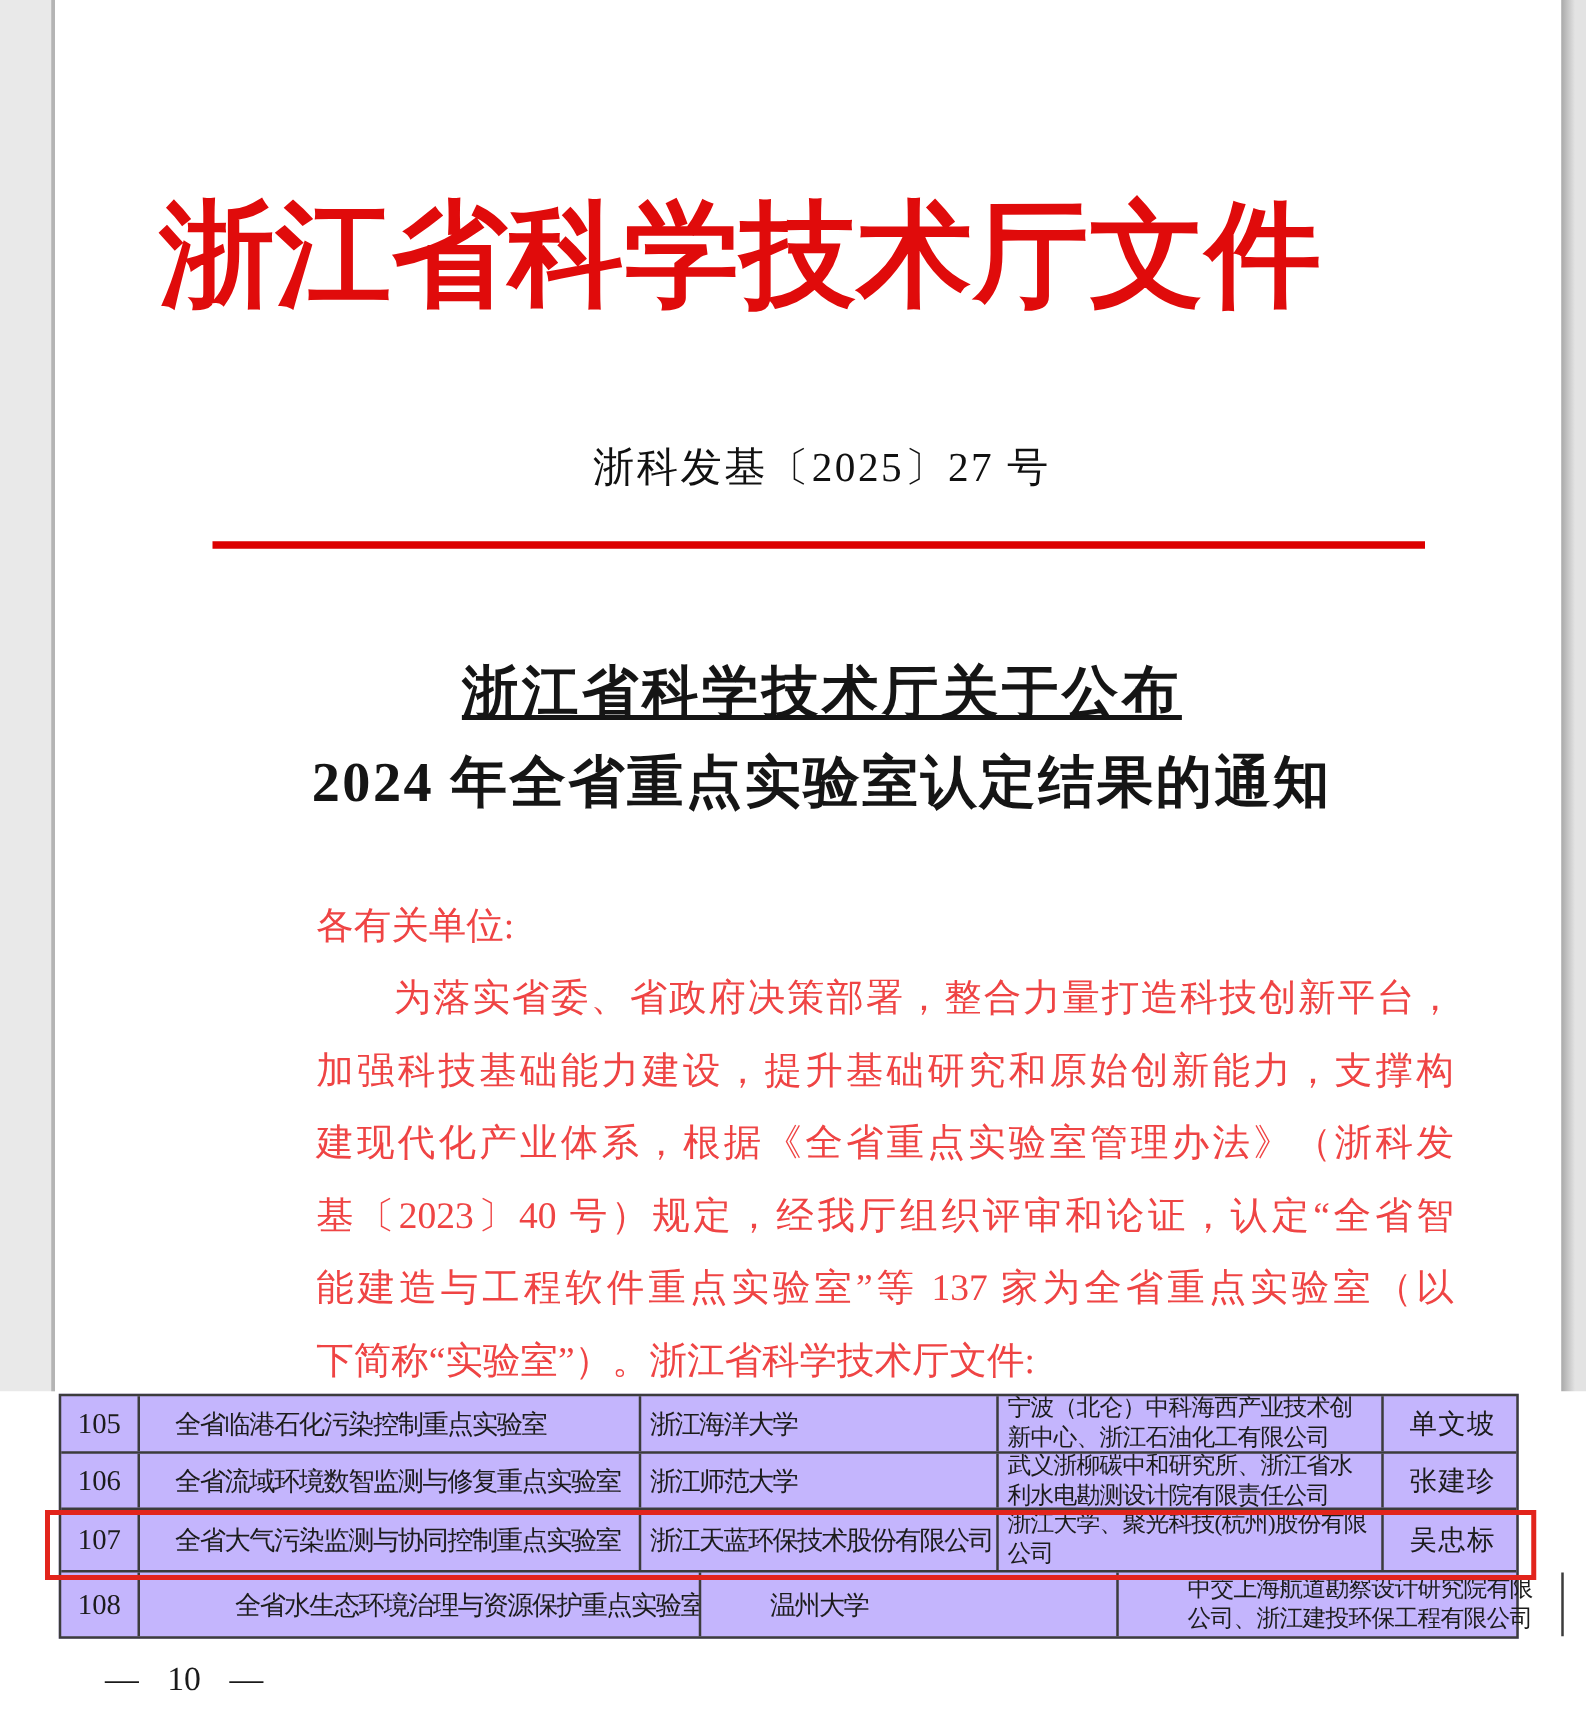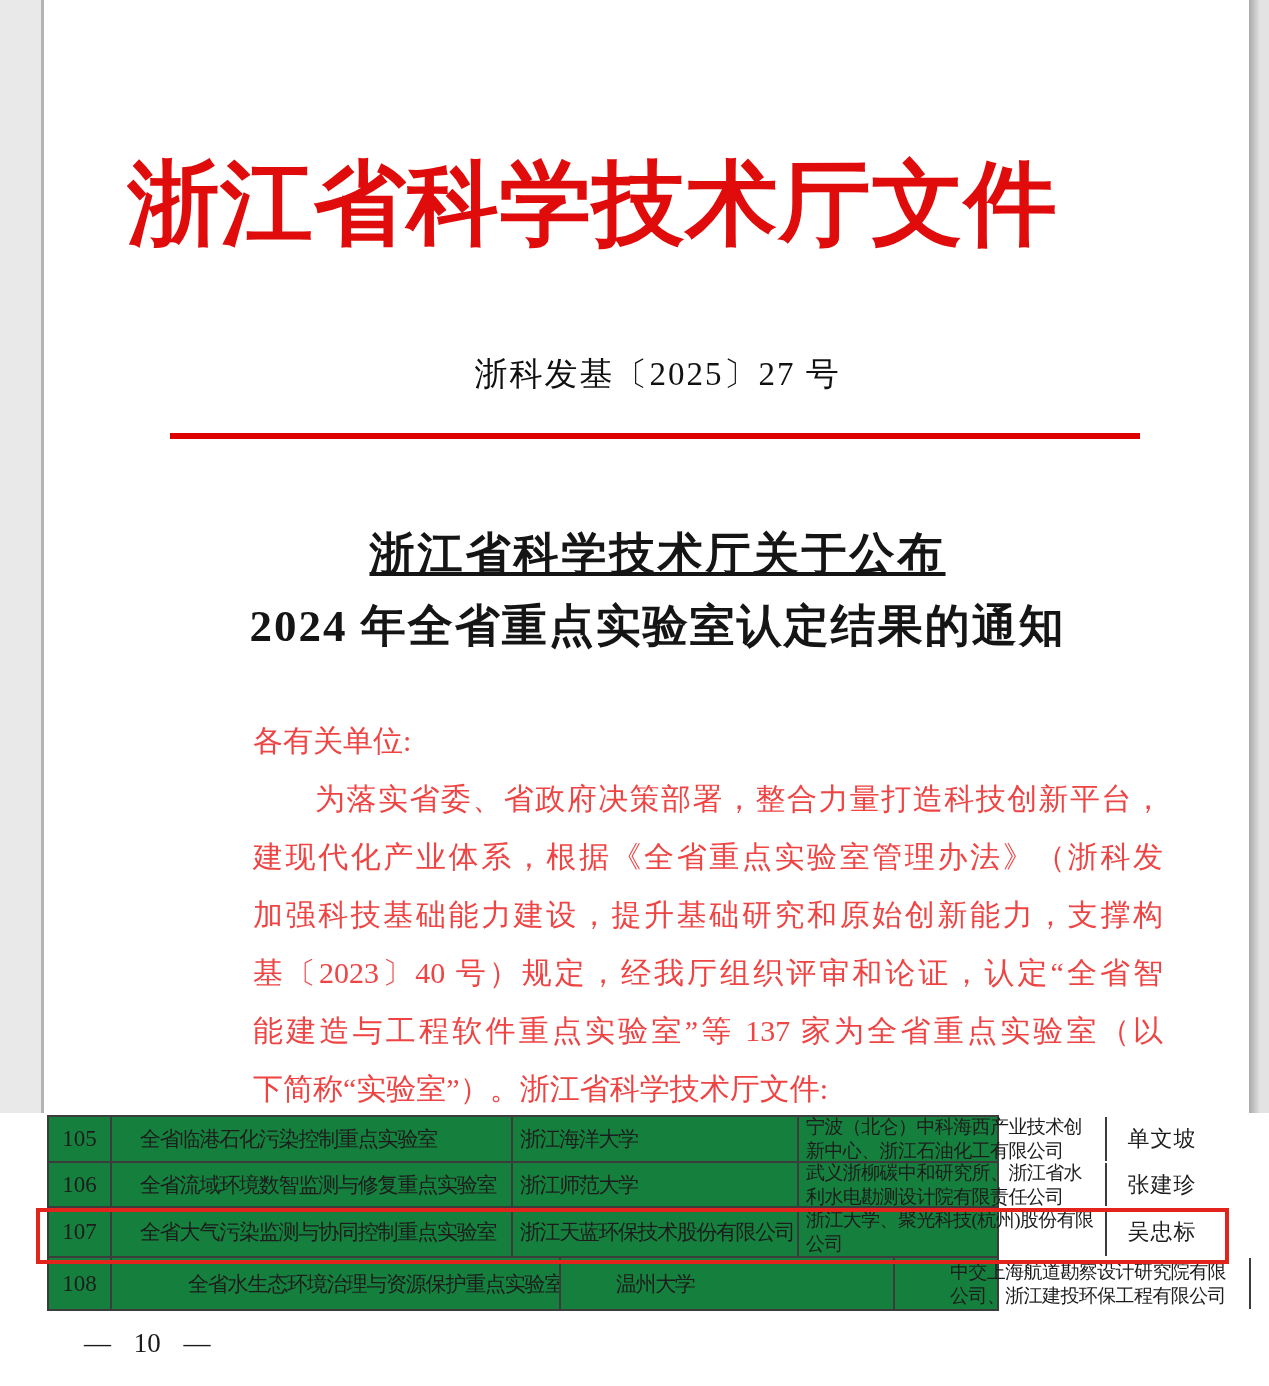--- a/index.html
+++ b/index.html
@@ -37,22 +37,22 @@
   }
 
   
   .doc-body { position: absolute; left: 205px; top: 712px; width: 910px; font-size: 30px; color: #ef4444; margin-left: 48px; }
   .doc-body .line { height: 58px; line-height: 58px; white-space: nowrap; }
   .doc-body .line.just { text-align: justify; text-align-last: justify; }
   .doc-body .line.indent { text-indent: 62px; }
 
   
   .result-table {
-    position: absolute; left: 47px; top: 1115px; width: 952px;
-    border: 2px solid #3c3c3c; background: #15803d; font-size: 22px; color: #1c1c1c;
+    position: absolute; left: 47px; top: 1115px; width: 1168px;
+    border: 2px solid #3c3c3c; background: #c4b5fd; font-size: 22px; color: #1c1c1c;
   }
   .trow { display: grid; grid-template-columns: 63px 401px 286px 308px 110px; border-bottom: 2px solid #3c3c3c; }
   .trow:last-child { border-bottom: none; }
   .trow.r1 { height: 46px; }
   .trow.r2 { height: 45px; }
   .trow.r3 { height: 50px; }
   .trow.r4 { height: 51px; gap: 48px; }
   .tc { border-right: 2px solid #3c3c3c; display: flex; align-items: center; overflow: hidden; }
   .tc:last-child { border-right: none; }
   .tc.num { justify-content: center; font-size: 23px; }
@@ -82,22 +82,22 @@
 <div class="org-title">浙江省科学技术厅文件</div>
 <div class="doc-number">浙科发基〔2025〕27 号</div>
 <div class="red-rule"></div>
 
 <div class="notice-title-1">浙江省科学技术厅关于公布</div>
 <div class="notice-title-2">2024 年全省重点实验室认定结果的通知</div>
 
 <div class="doc-body">
   <div class="line">各有关单位:</div>
   <div class="line just indent">为落实省委、省政府决策部署，整合力量打造科技创新平台，</div>
+  <div class="line just">加强科技基础能力建设，提升基础研究和原始创新能力，支撑构</div>
   <div class="line just">建现代化产业体系，根据《全省重点实验室管理办法》（浙科发</div>
-  <div class="line just">加强科技基础能力建设，提升基础研究和原始创新能力，支撑构</div>
   <div class="line just">基〔2023〕40 号）规定，经我厅组织评审和论证，认定“全省智</div>
   <div class="line just">能建造与工程软件重点实验室”等 137 家为全省重点实验室（以</div>
   <div class="line">下简称“实验室”）。浙江省科学技术厅文件:</div>
 </div>
 
 <div class="result-table">
   <div class="trow r1">
     <div class="tc num">105</div>
     <div class="tc lab">全省临港石化污染控制重点实验室</div>
     <div class="tc host">浙江海洋大学</div>

